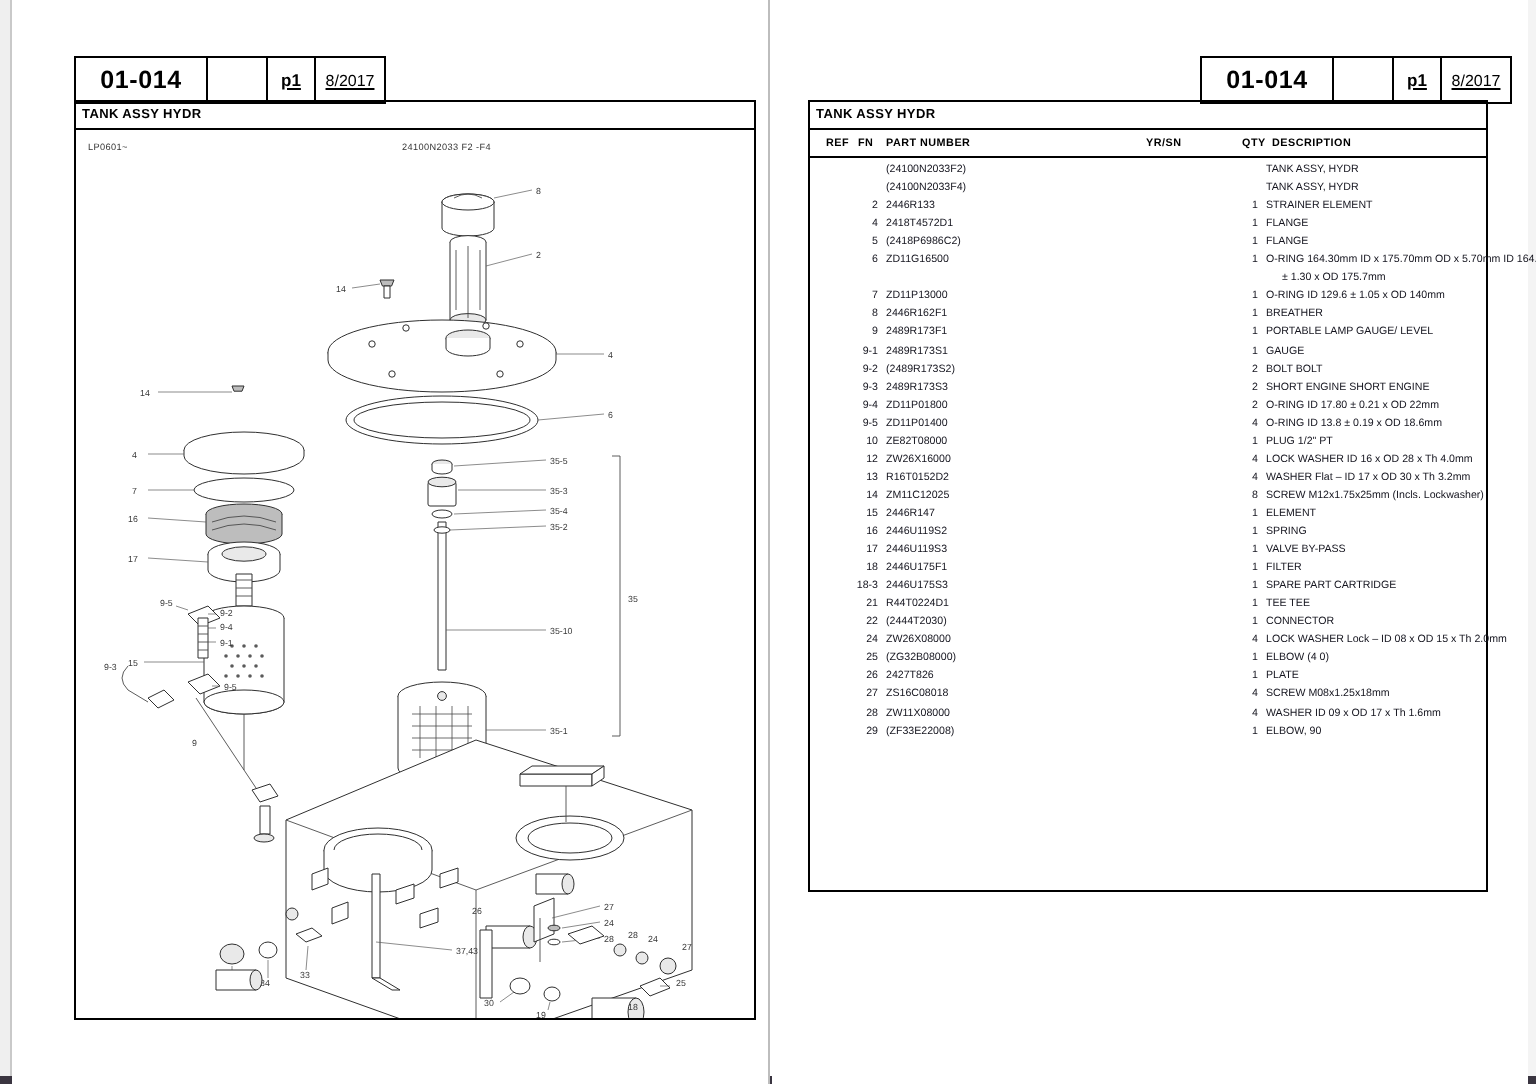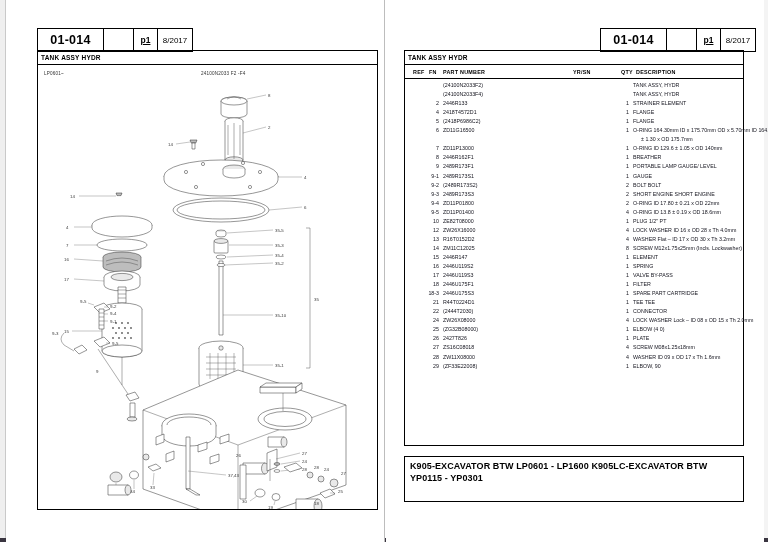--- a/index.html
+++ b/index.html
@@ -18,21 +18,21 @@
   .page-gutter{position:absolute;left:384px;top:0;width:1px;height:542px;background:#bdbdbd;}
 
   
   .page{position:absolute;top:0;background:#ffffff;}
   .page.left{left:6px;width:378px;height:542px;}
   .page.right{left:386px;width:378px;height:542px;}
 
   
   .idblock{position:absolute;display:flex;border:1px solid #000;height:22px;background:#fff;}
   .idblock .cell{border-right:1px solid #000;display:flex;align-items:center;justify-content:center;box-sizing:border-box;}
-  .idblock .cell:last-child{border-right:none;}
+  .idblock .cell:last-child{border-right:none;text-decoration:underline;}
   .cell.code{width:66px;font-weight:bold;font-size:12.5px;letter-spacing:.3px;text-align:center;}
   .cell.blank{width:30px;}
   .cell.pg{width:24px;font-size:8.5px;font-weight:bold;text-decoration:underline;}
   .cell.date{width:34px;font-size:8px;}
 
   
   .secttitle{position:absolute;border:1px solid #000;border-bottom:none;box-sizing:border-box;
     font-size:6.5px;font-weight:bold;letter-spacing:.2px;display:flex;align-items:center;padding-left:3px;}
   .framebox{position:absolute;border:1px solid #000;box-sizing:border-box;background:#fff;}
 
@@ -539,16 +539,15 @@
             <div class="prow" style="top: 296.55px;">
               <span class="c-ref">29</span>
               <span class="c-pn">(ZF33E22008)</span>
               <span class="c-qty">1</span>
               <span class="c-desc">ELBOW, 90</span>
             </div>
           </div>
       </div>
     </div>
 
-    <div class="titleblock" style="left:18px;top:456px;width:340px;height:46px;">K905-EXCAVATOR BTW LP0601 - LP1600  K905LC-EXCAVATOR BTW YP0115 - YP0301</div>
   </div>
 
 </div>
 
 </body></html>

